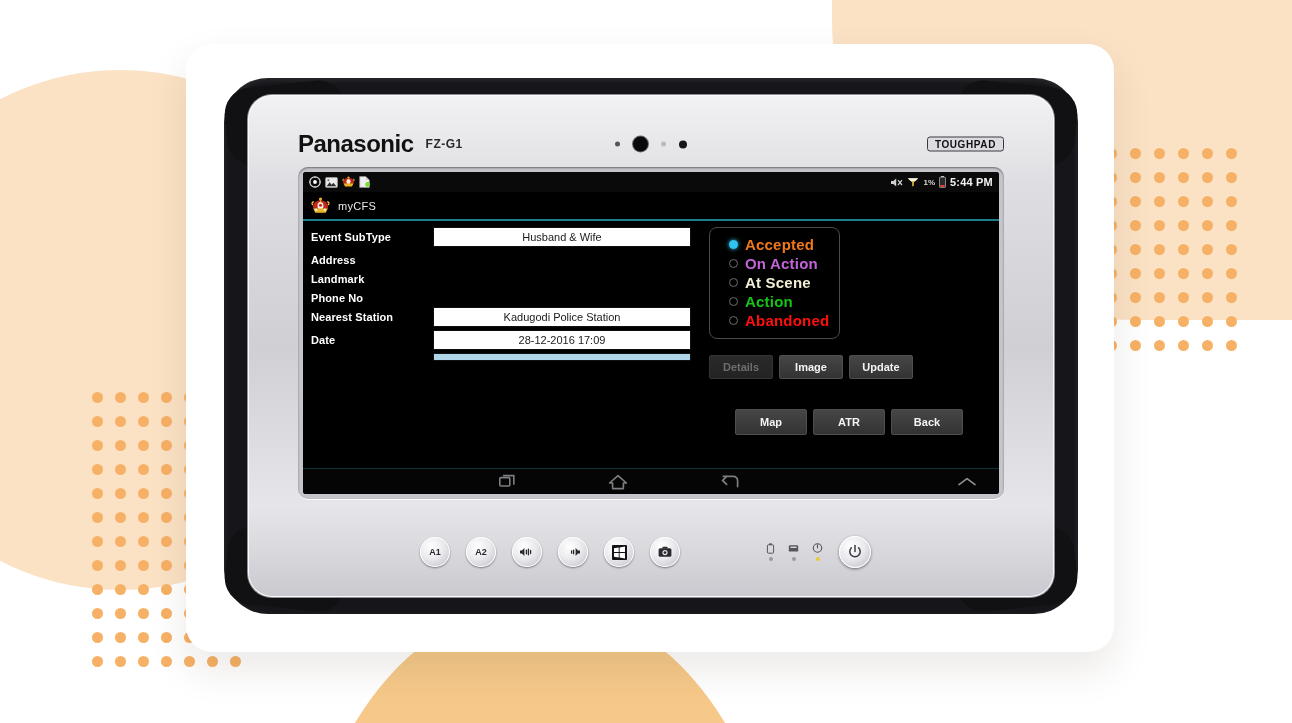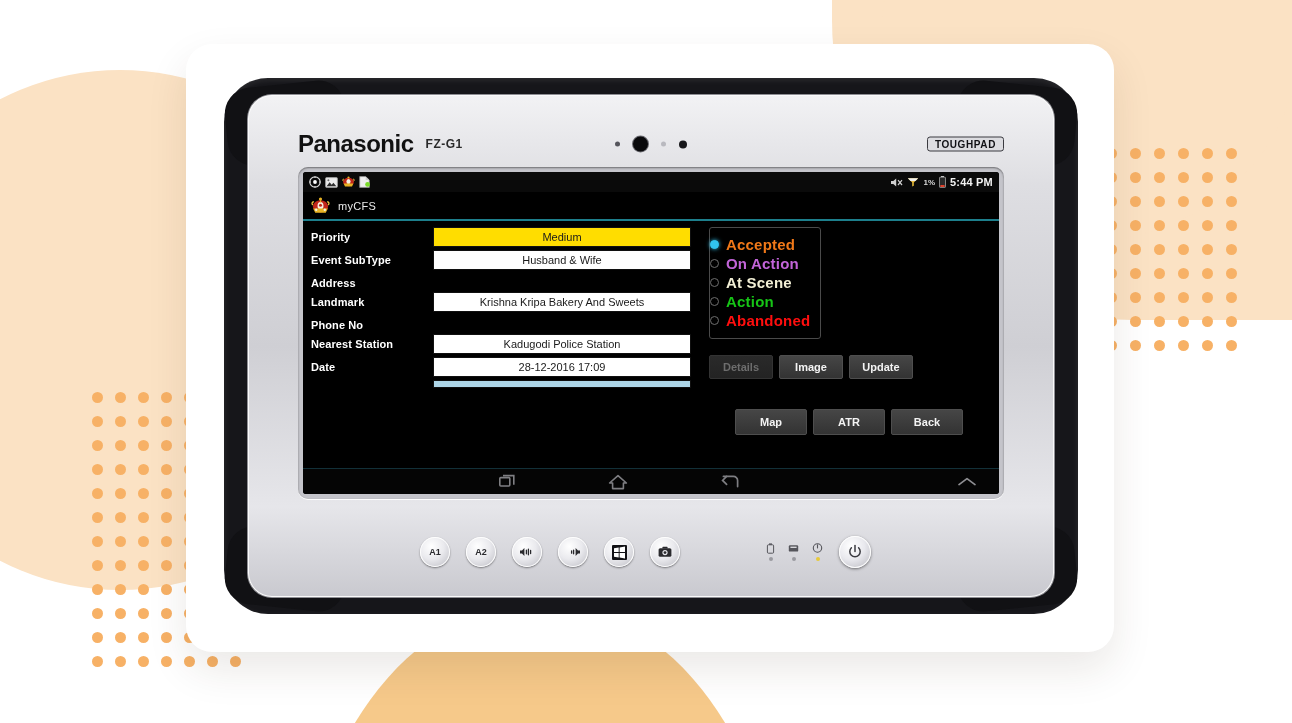--- a/index.html
+++ b/index.html
@@ -160,21 +160,21 @@
     width:30px;height:16px;background:#2fb44a;border-radius:1px;
     display:flex;align-items:center;justify-content:center;flex:none;
   }
   .phone-num{
     flex:1;text-align:center;text-decoration:underline;font-size:11px;color:#111;
   }
   .fld.stub{background:#aed6e8;height:8px;min-height:8px;padding:0;}
 
   
   .statusbox{
-    border:1px solid #4a4a4a;border-radius:3px;padding:6px 10px 7px 0;
+    border:1px solid #4a4a4a;border-radius:8px;padding:6px 10px 7px 19px;
     display:inline-block;
   }
   .st-item{display:flex;align-items:center;gap:7px;margin:2px 0;}
   .radio{
     width:9px;height:9px;border-radius:50%;border:1px solid #6e6e6e;
     flex:none;box-sizing:border-box;
   }
   .radio.on{border-color:#31c4ef;background:#31c4ef;box-shadow:0 0 4px #31c4ef;}
   .st-label{font-size:15px;font-weight:bold;letter-spacing:.2px;}
 
@@ -462,33 +462,28 @@
             <circle cx="13.8" cy="12.8" r="1.2" fill="#f7f2e4"></circle>
           </svg>
           <span class="app-title">myCFS</span>
         </div>
         <div class="divider"></div>
 
         <div class="content">
 
           <div class="form-col" id="formCol">
               <div class="row">
-                <div class="lbl">Priority</div>
-                <div class="fld priority">Medium</div>
-              </div>
-              <div class="row">
                 <div class="lbl">Event SubType</div>
                 <div class="fld">Husband &amp; Wife</div>
               </div>
               <div class="row">
                 <div class="lbl">Address</div>
               </div>
               <div class="row">
                 <div class="lbl">Landmark</div>
-                <div class="fld">Krishna Kripa Bakery And Sweets</div>
               </div>
               <div class="row">
                 <div class="lbl">Phone No</div>
               </div>
               <div class="row">
                 <div class="lbl">Nearest Station</div>
                 <div class="fld">Kadugodi Police Station</div>
               </div>
               <div class="row">
                 <div class="lbl">Date</div>

